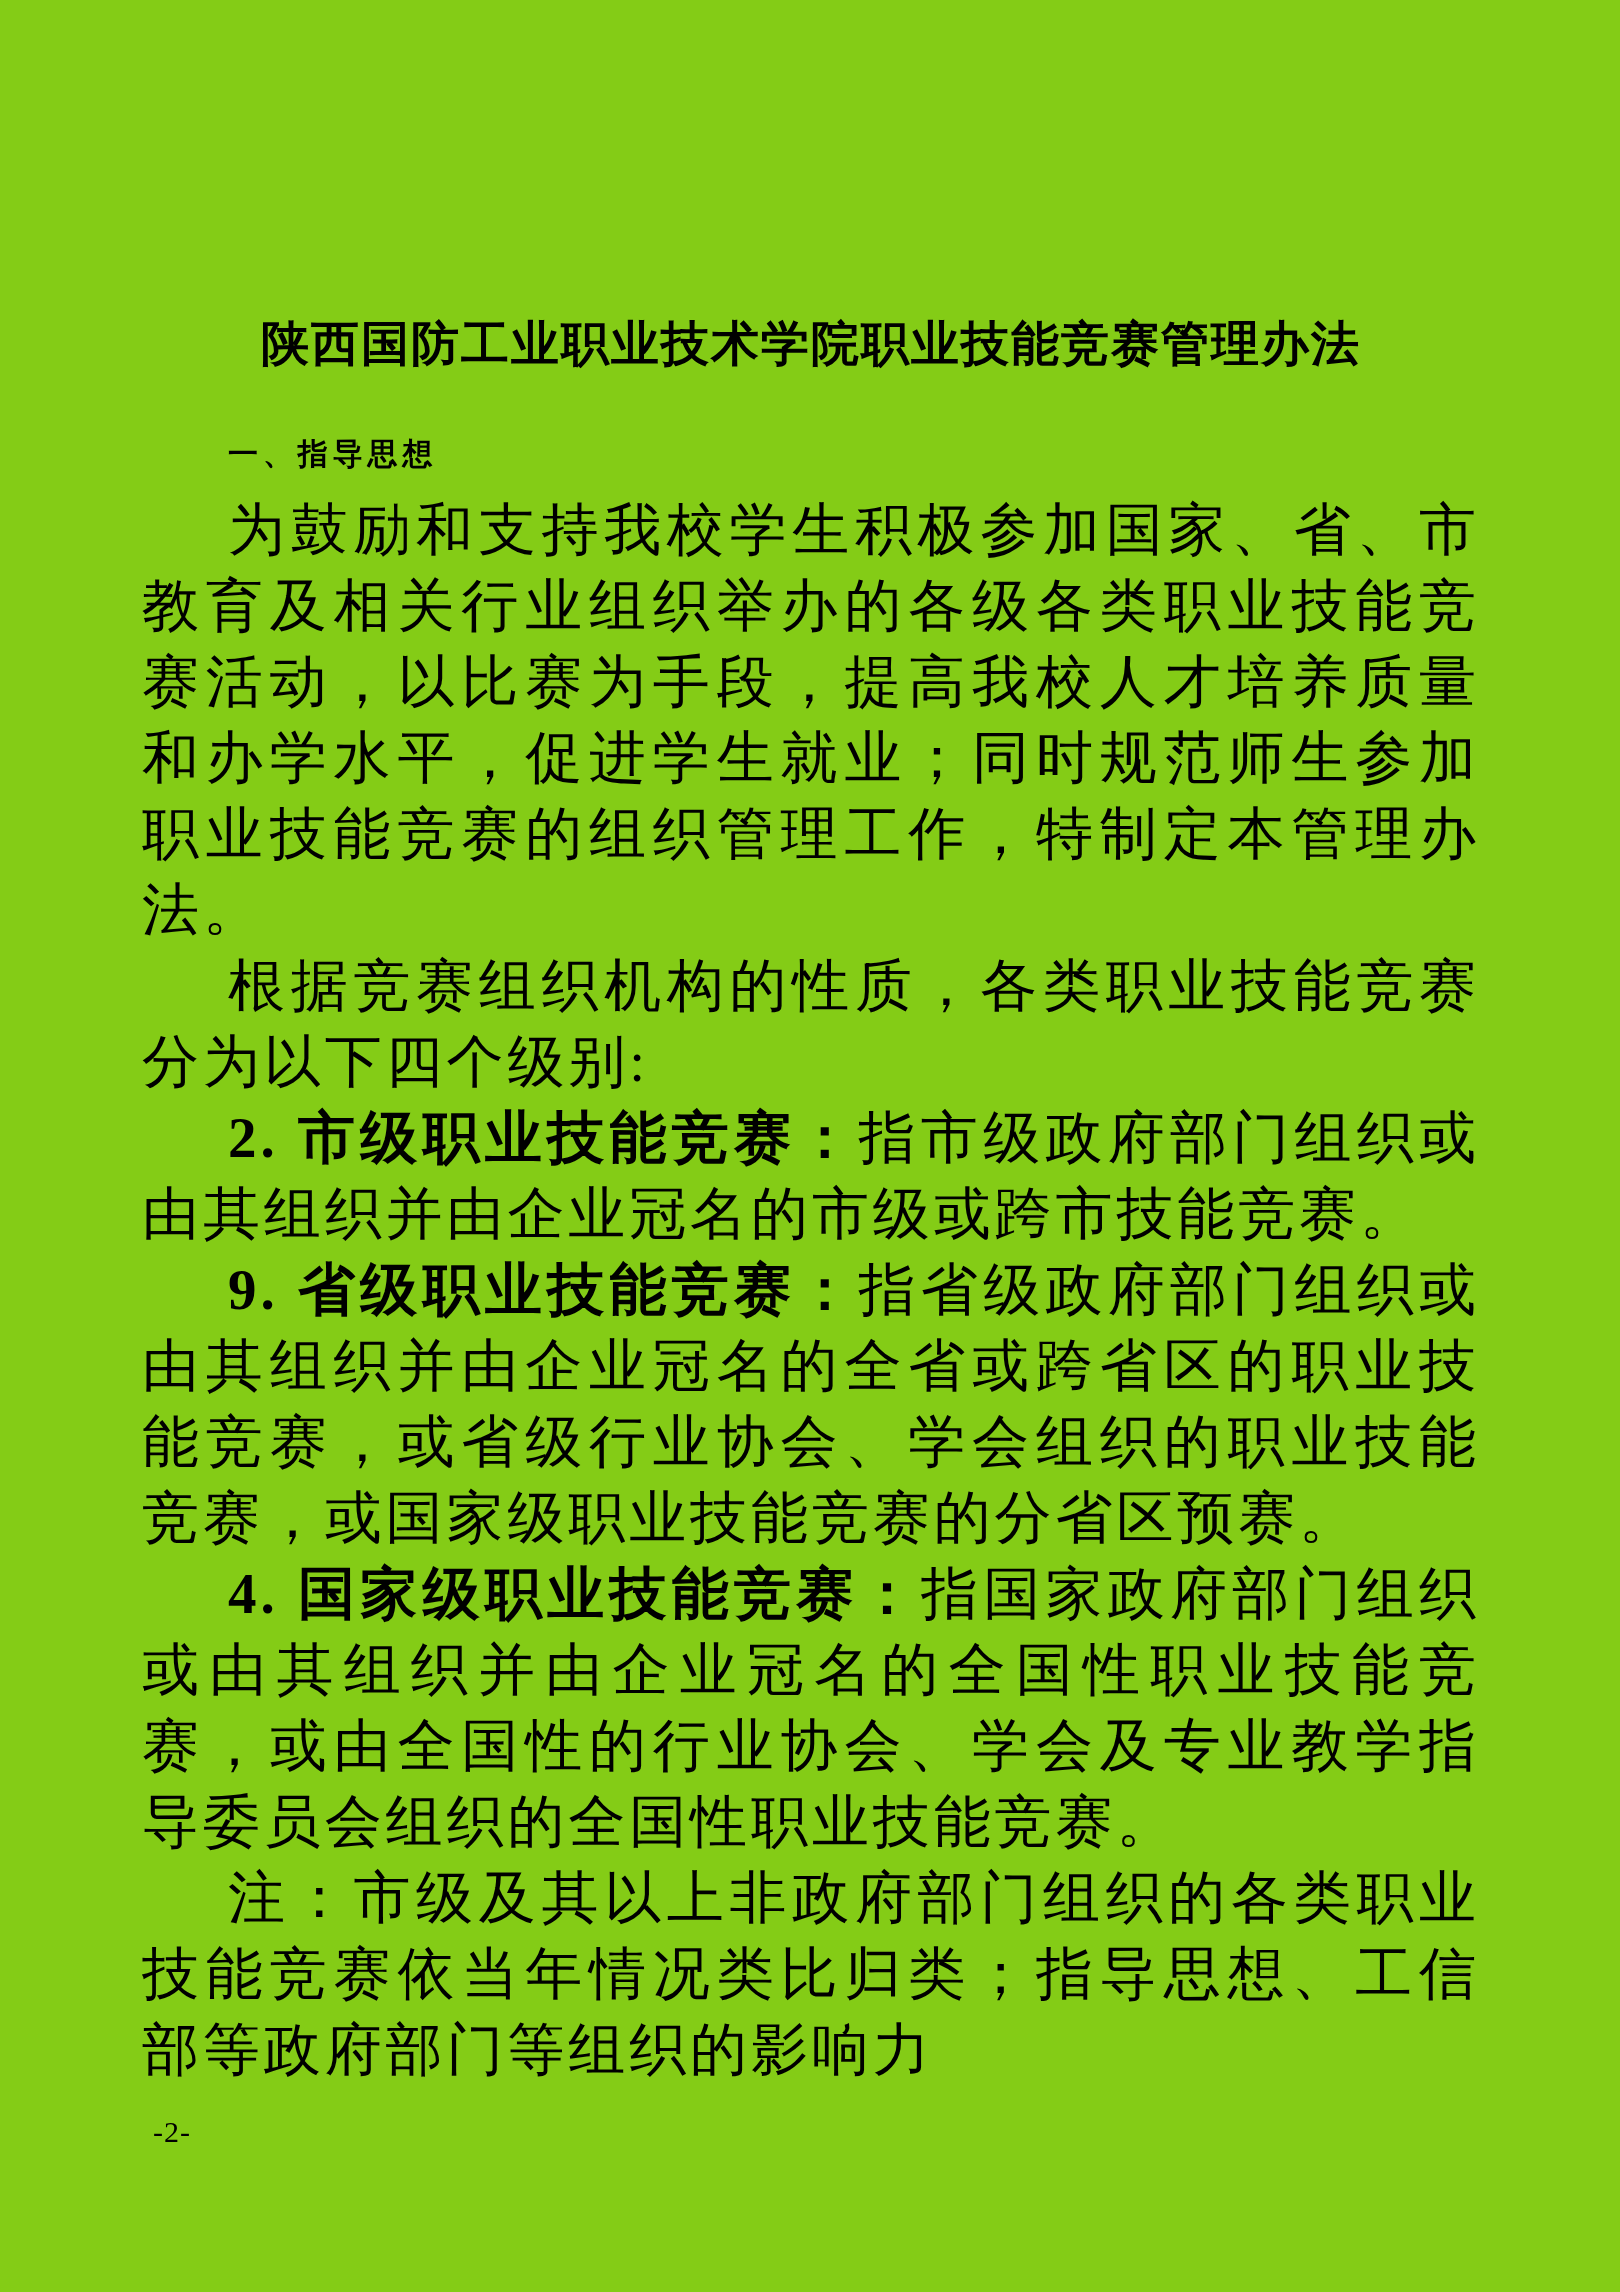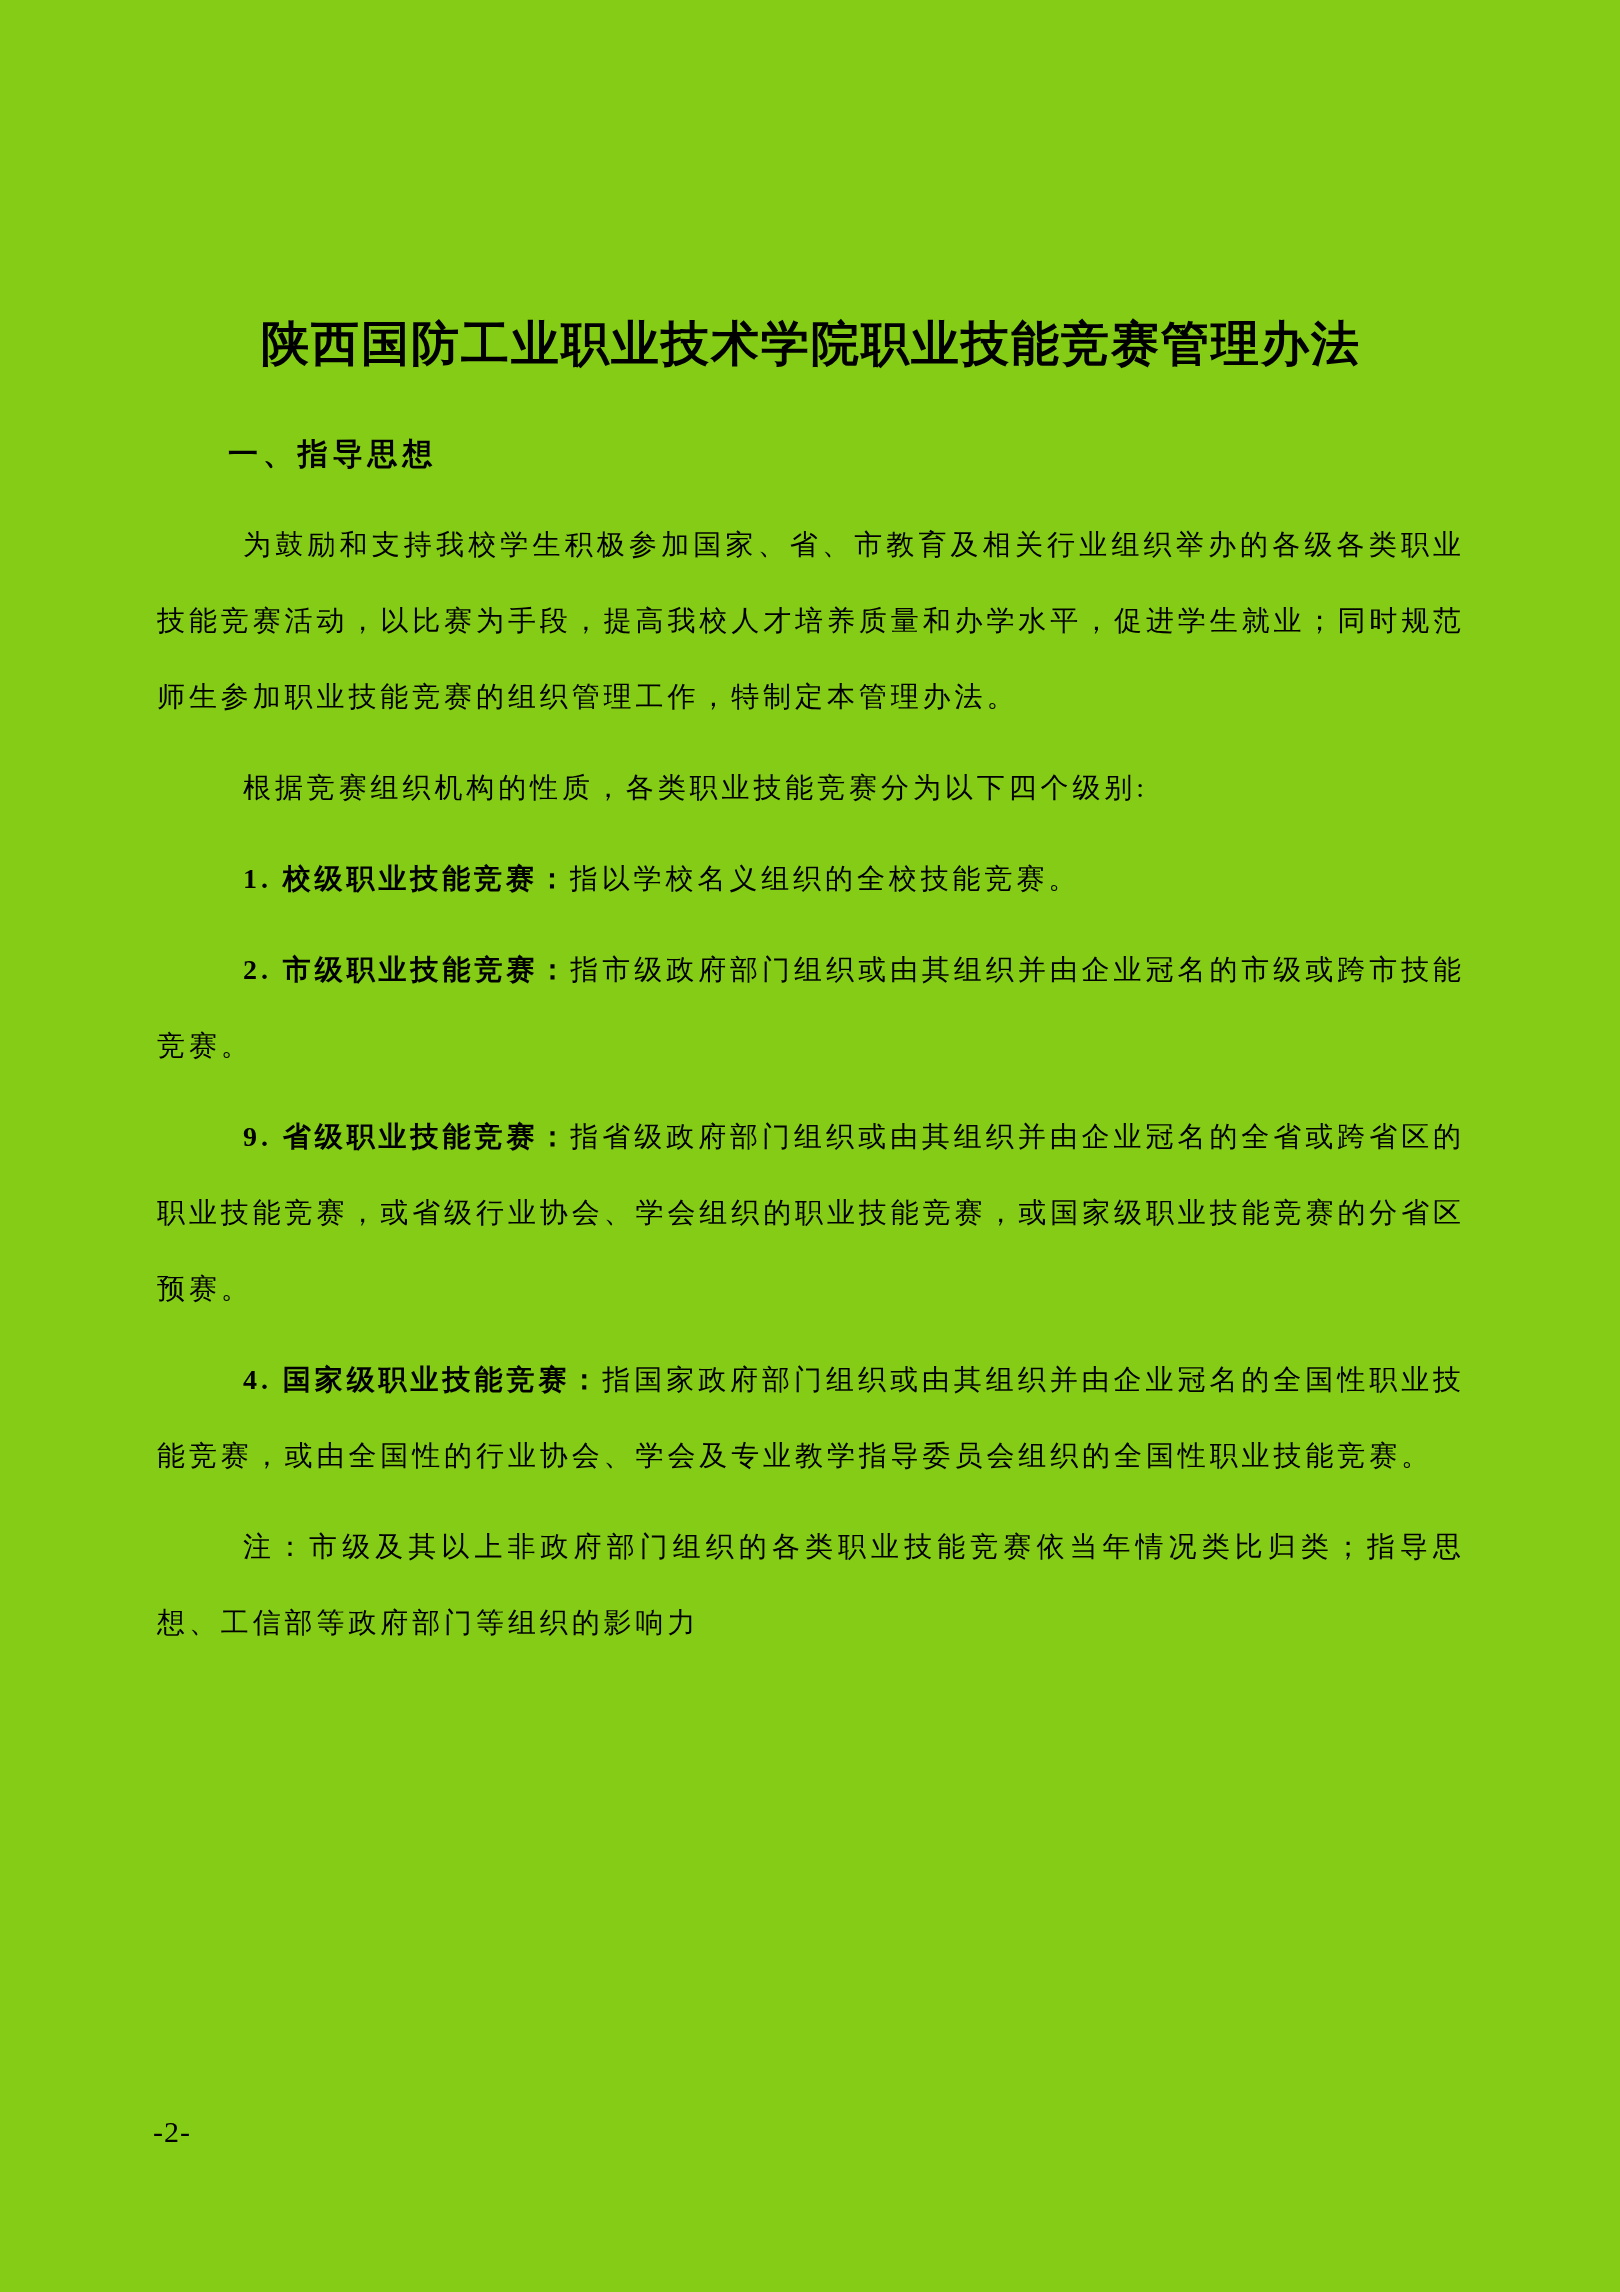--- a/index.html
+++ b/index.html
@@ -30,27 +30,27 @@
   }
   .heading {
     font-family: "DejaVu Sans", sans-serif;
     font-size: 30px;
     font-weight: 700;
     letter-spacing: 4.9px;
     line-height: 76px;
     margin: 0 0 0 86px;
   }
   .body {
-    font-size: 28px;
+    font-size: 57px;
     letter-spacing: 3.9px;
     line-height: 76px;
     text-align: justify;
     text-justify: inter-character;
     text-indent: 86px;
-    margin: 15px;
+    margin: 0;
   }
   .item-label {
     font-weight: 700;
   }
   .page-number {
     position: absolute;
     left: 153px;
     top: 2115px;
     font-family: "Liberation Serif", serif;
     font-size: 30px;
@@ -64,23 +64,20 @@
 
   <h1 class="title">陕西国防工业职业技术学院职业技能竞赛管理办法</h1>
 
   <h2 class="heading">一、指导思想</h2>
 
   <p class="body">为鼓励和支持我校学生积极参加国家、省、市教育及相关行业组织举办的各级各类职业技能竞赛活动，以比赛为手段，提高我校人才培养质量和办学水平，促进学生就业；同时规范师生参加职业技能竞赛的组织管理工作，特制定本管理办法。</p>
 
 
   <p class="body">根据竞赛组织机构的性质，各类职业技能竞赛分为以下四个级别:</p>
 
-  <p class="body">
-    <span class="item-label">1. 校级职业技能竞赛：</span><span>指以学校名义组织的全校技能竞赛。</span>
-  </p>
 
   <p class="body">
     <span class="item-label">2. 市级职业技能竞赛：</span><span>指市级政府部门组织或由其组织并由企业冠名的市级或跨市技能竞赛。</span>
   </p>
 
   <p class="body">
     <span class="item-label">9. 省级职业技能竞赛：</span><span>指省级政府部门组织或由其组织并由企业冠名的全省或跨省区的职业技能竞赛，或省级行业协会、学会组织的职业技能竞赛，或国家级职业技能竞赛的分省区预赛。</span>
   </p>
 
   <p class="body">

